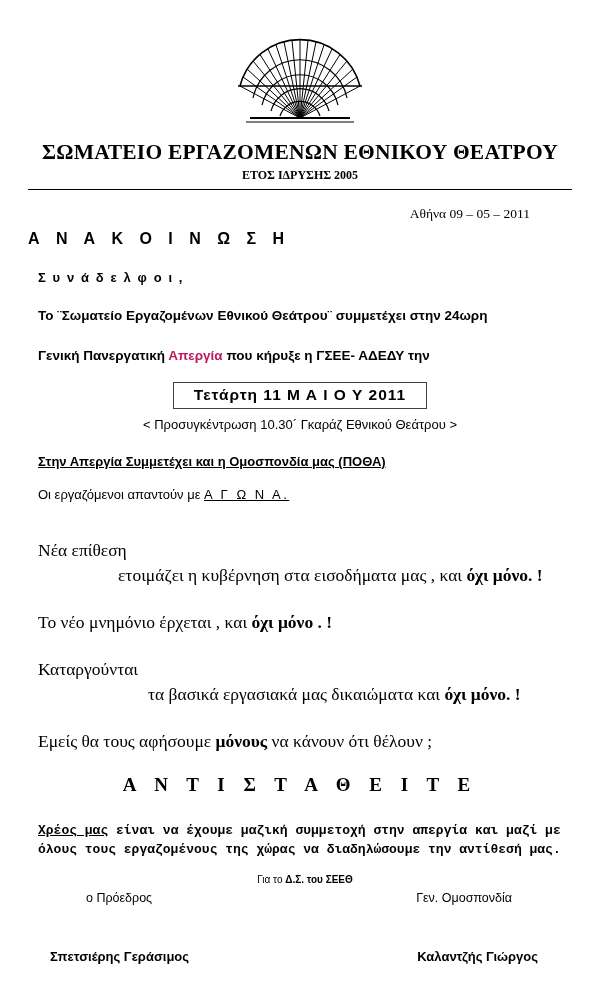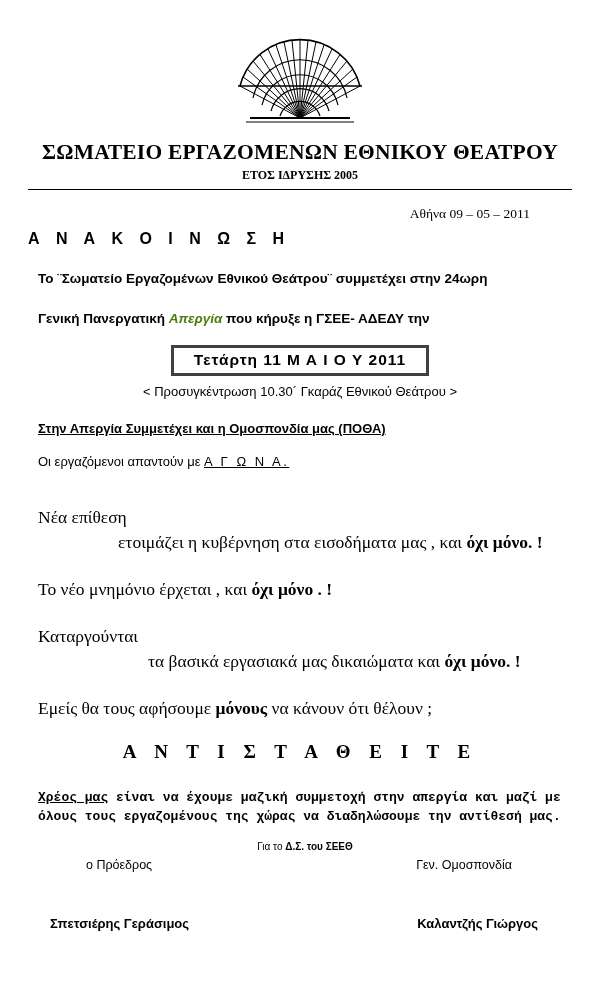--- a/index.html
+++ b/index.html
@@ -87,28 +87,27 @@
 
   .para-bold {
     font-family: "Liberation Sans", sans-serif;
     font-weight: bold;
     font-size: 13.5px;
     padding-left: 10px;
     margin-top: 22px;
     line-height: 1.3;
   }
   .para-bold .grey {
-    color: #4d7c0f;
-    font-style: italic;
+    color: #be185d;
   }
 
   .highlight-box {
     margin: 18px auto 0 auto;
     width: 252px;
-    border: 3px solid #404040;
+    border: 1px solid #404040;
     text-align: center;
     font-family: "Liberation Sans", sans-serif;
     font-weight: bold;
     font-size: 15.5px;
     letter-spacing: 1px;
     padding: 3px 0 4px 0;
   }
 
   .meet-line {
     text-align: center;
@@ -249,20 +248,21 @@
   </div>
 
   <div class="org-title">ΣΩΜΑΤΕΙΟ ΕΡΓΑΖΟΜΕΝΩΝ ΕΘΝΙΚΟΥ ΘΕΑΤΡΟΥ</div>
   <div class="org-sub">ΕΤΟΣ ΙΔΡΥΣΗΣ 2005</div>
   <div class="rule"></div>
 
   <div class="date-line">Αθήνα   09 – 05 – 2011</div>
 
   <div class="announce">Α Ν Α Κ Ο Ι Ν Ω Σ Η</div>
 
+  <div class="salutation">Σ υ ν ά δ ε λ φ ο ι ,</div>
 
   <div class="para-bold">
     <span>Το </span><span>¨Σωματείο Εργαζομένων Εθνικού Θεάτρου¨</span><span> συμμετέχει στην 24ωρη</span>
   </div>
 
   <div class="para-bold">
     <span>Γενική Πανεργατική  </span><span class="grey">Απεργία</span><span>   που κήρυξε η ΓΣΕΕ- ΑΔΕΔΥ την</span>
   </div>
 
   <div class="highlight-box">Τετάρτη  11   Μ Α Ι Ο Υ   2011</div>

